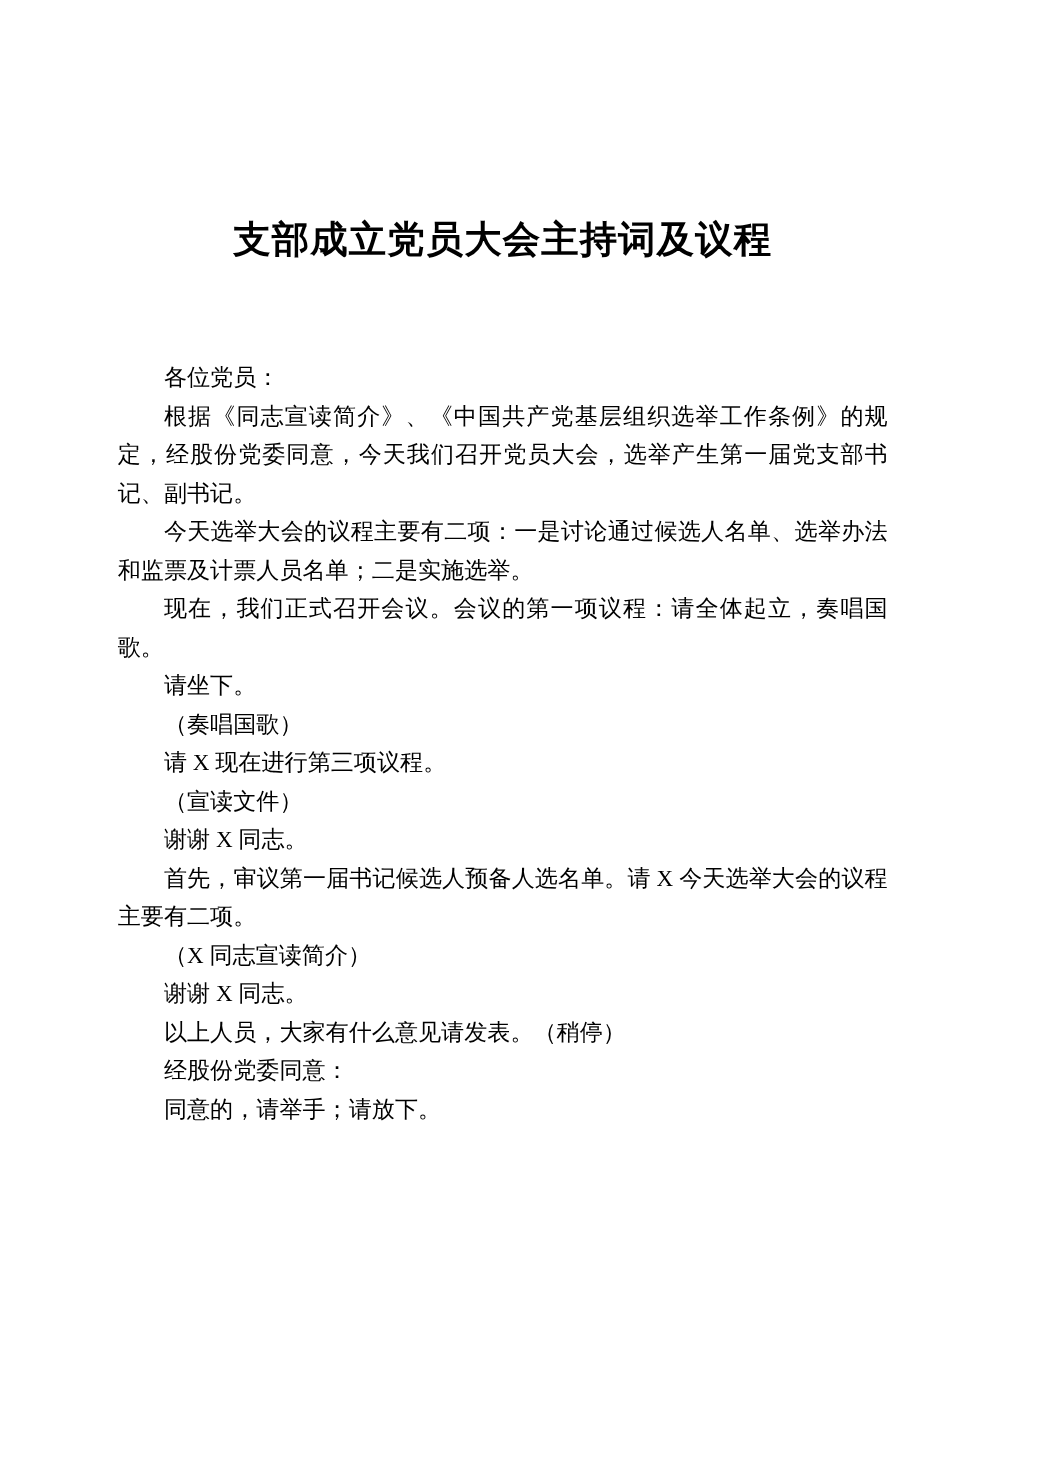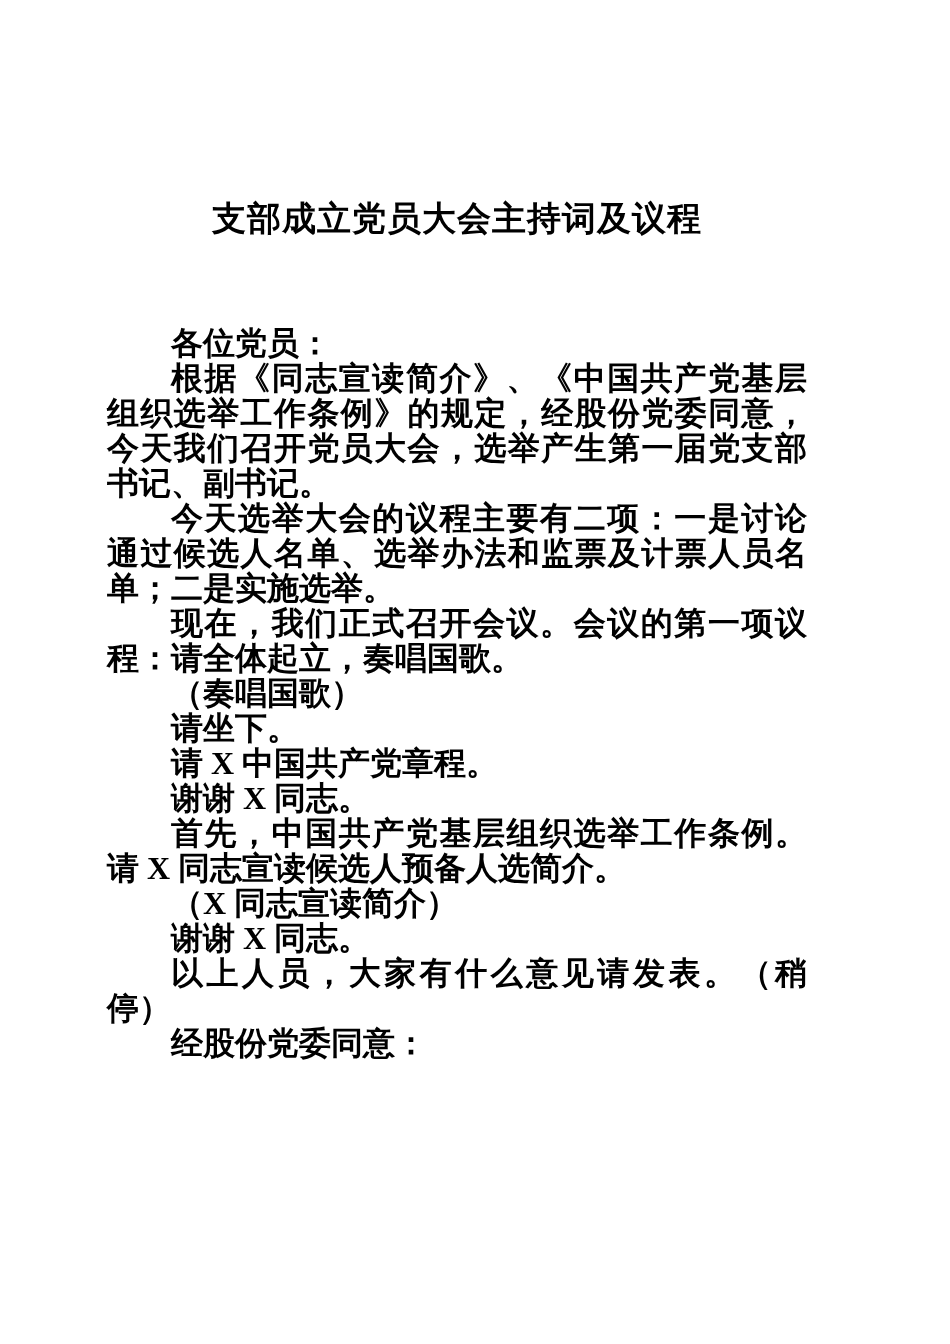--- a/index.html
+++ b/index.html
@@ -31,44 +31,45 @@
     line-height: 46px;
     font-weight: bold;
     letter-spacing: 1px;
     white-space: nowrap;
   }
   .doc-body {
     position: absolute;
     top: 326px;
     left: 107px;
     width: 700px;
-    font-size: 32px;
+    font-size: 21px;
     line-height: 35px;
     text-align: justify;
-    font-weight: bold;
   }
   .doc-body p {
     margin: 0;
     padding: 0;
     text-indent: 2em;
   }
 </style>
 </head>
 <body>
 
 <div class="page" style="background: rgb(255, 255, 255); color: rgb(0, 0, 0);">
   <h1 class="doc-title">支部成立党员大会主持词及议程</h1>
   <div class="doc-body">
       <p>各位党员：</p>
       <p>根据《同志宣读简介》、《中国共产党基层组织选举工作条例》的规定，经股份党委同意，今天我们召开党员大会，选举产生第一届党支部书记、副书记。</p>
       <p>今天选举大会的议程主要有二项：一是讨论通过候选人名单、选举办法和监票及计票人员名单；二是实施选举。</p>
       <p>现在，我们正式召开会议。会议的第一项议程：请全体起立，奏唱国歌。</p>
+      <p>请坐下。</p>
       <p>（奏唱国歌）</p>
-      <p>请坐下。</p>
-      <p>请 X 中国共产党章程。</p>
+      <p>请 X 现在进行第三项议程。</p>
+      <p>（宣读文件）</p>
       <p>谢谢 X 同志。</p>
-      <p>首先，中国共产党基层组织选举工作条例。请 X 同志宣读候选人预备人选简介。</p>
+      <p>首先，审议第一届书记候选人预备人选名单。请 X 今天选举大会的议程主要有二项。</p>
       <p>（X 同志宣读简介）</p>
       <p>谢谢 X 同志。</p>
       <p>以上人员，大家有什么意见请发表。（稍停）</p>
       <p>经股份党委同意：</p>
+      <p>同意的，请举手；请放下。</p>
     </div>
 </div>
 
 </body></html>

